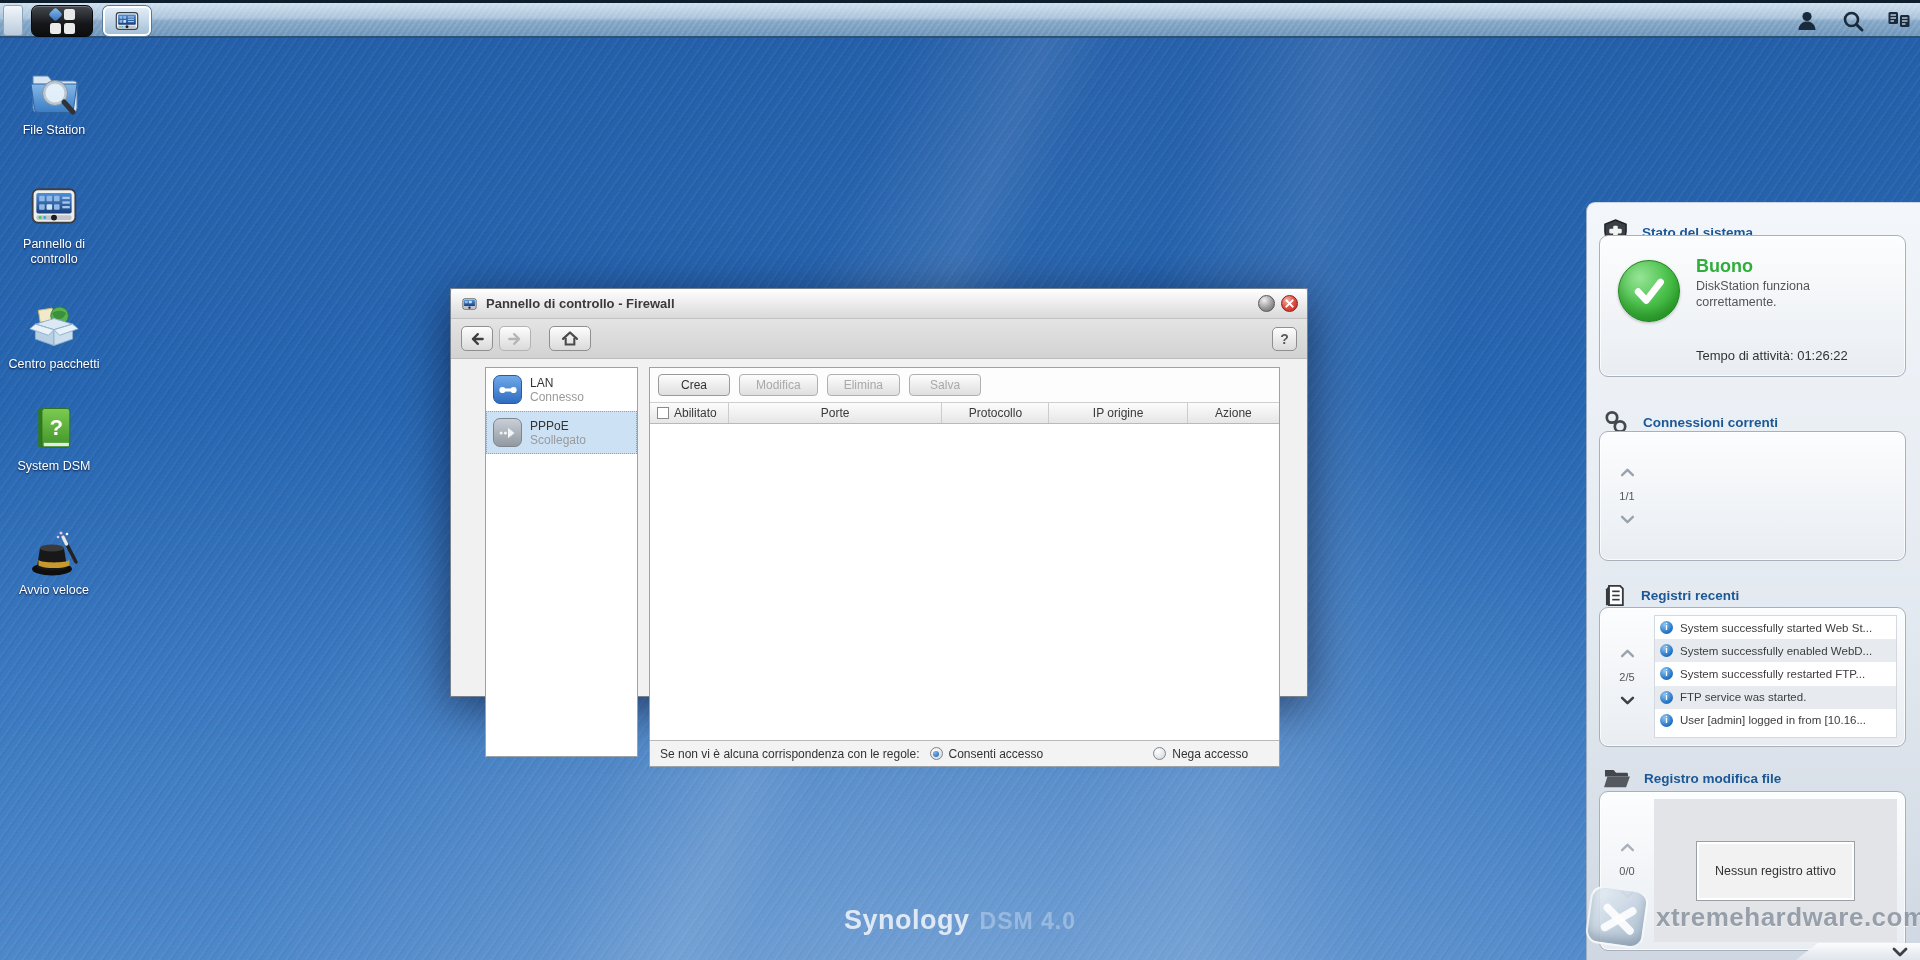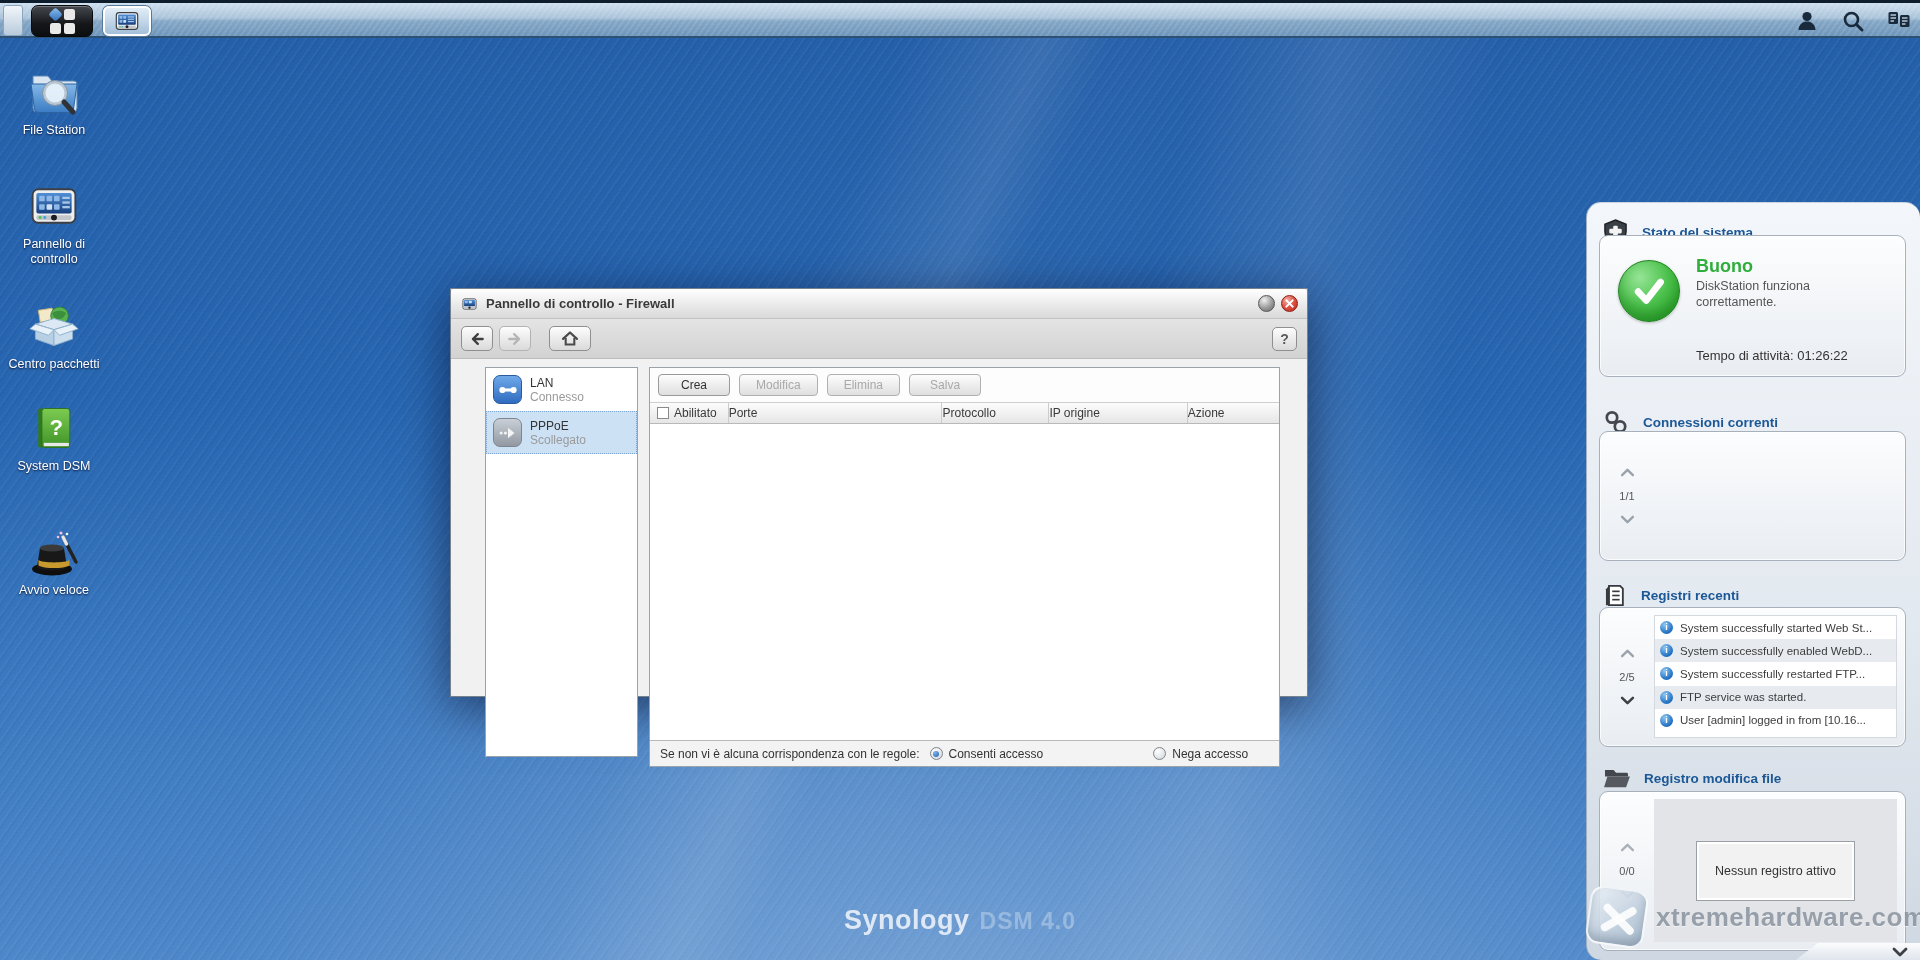--- a/index.html
+++ b/index.html
@@ -77,39 +77,39 @@
   .if-ic.pppoe { background:linear-gradient(180deg,#c9cfd6,#9299a2); border:1px solid #7d858e; }
 
   .rules-panel { position:absolute; left:198px; top:8px; width:631px; height:400px;
     background:#fff; border:1px solid #9aa2aa; display:flex; flex-direction:column; }
   .btnrow { padding:6px 8px; display:flex; gap:9px; background:#fdfdfd; }
   .tbtn { min-width:72px; padding:3px 16px; font-size:12px; color:#333; text-align:center;
     border:1px solid #9a9a9a; border-radius:4px; background:linear-gradient(180deg,#fdfdfd,#dfdfdf); cursor:pointer; }
   .tbtn.dis { color:#a9a9a9; border-color:#b0b0b0; cursor:default; }
   .thead { display:flex; height:22px; border-top:1px solid #cfcfcf; border-bottom:1px solid #b9b9b9;
     background:linear-gradient(180deg,#fcfcfc,#e6e6e6); }
-  .th { display:flex; align-items:center; justify-content:flex-start; gap:5px; font-size:12px; color:#3a3a3a;
+  .th { display:flex; align-items:center; justify-content:center; gap:5px; font-size:12px; color:#3a3a3a;
     border-right:1px solid #cccccc; cursor:pointer; }
   .th:nth-child(1){ width:12.5%; justify-content:flex-start; padding-left:7px; }
   .th:nth-child(2){ width:34%; } .th:nth-child(3){ width:17%; }
   .th:nth-child(4){ width:22%; } .th:nth-child(5){ width:14.5%; border-right:none; }
   .checkbox { width:12px; height:12px; border:1px solid #8a8a8a; background:#fff; }
   .tbody { flex:1; background:#fff; }
   .rules-footer { height:26px; border-top:1px solid #b9b9b9; background:#f3f3f3;
     display:flex; align-items:center; padding:0 10px; font-size:12px; color:#333; }
   .radio { position:relative; width:13px; height:13px; border-radius:50%; margin:0 6px 0 10px; flex-shrink:0;
     background:radial-gradient(circle at 35% 30%, #ffffff, #cfd4d9); border:1px solid #7f868d; cursor:pointer; }
   .radio.sel::after { content:""; position:absolute; inset:2.5px; border-radius:50%;
     background:radial-gradient(circle at 35% 30%, #7fb3e8, #1f5fae); }
   .radio.r2 { margin-left:110px; }
 
   
   .sidebar { position:absolute; left:1586px; top:202px; width:334px; height:758px;
     border-top-left-radius:9px; border-left:1px solid #9fb0c2; border-top:1px solid #c8d4e0;
-    background:linear-gradient(180deg,#f3f6fa 0%,#e3e9f0 55%,#cfd8e2 100%);border-radius:15px; }
+    background:linear-gradient(180deg,#f3f6fa 0%,#e3e9f0 55%,#cfd8e2 100%); }
   .sec-head { position:absolute; left:16px; display:flex; align-items:center; gap:14px; }
   .sec-head .t { font-size:13.5px; font-weight:bold; color:#1c5796; }
   .card { position:absolute; left:12px; right:14px; border:1px solid #a8b1bb; border-radius:9px;
     background:linear-gradient(180deg,#fcfdfe,#e9edf2); box-shadow:inset 0 0 0 1px rgba(255,255,255,0.75); }
   .pagcol { position:absolute; left:0; top:0; bottom:0; width:54px; display:flex; flex-direction:column;
     align-items:center; justify-content:center; gap:13px; }
   .pg-num { font-size:11px; color:#555; }
   .pg-btn { cursor:pointer; display:flex; }
   .inner-list { position:absolute; left:54px; top:7px; right:8px; bottom:8px; background:#fff;
     border:1px solid #d4d9df; overflow:hidden; }

